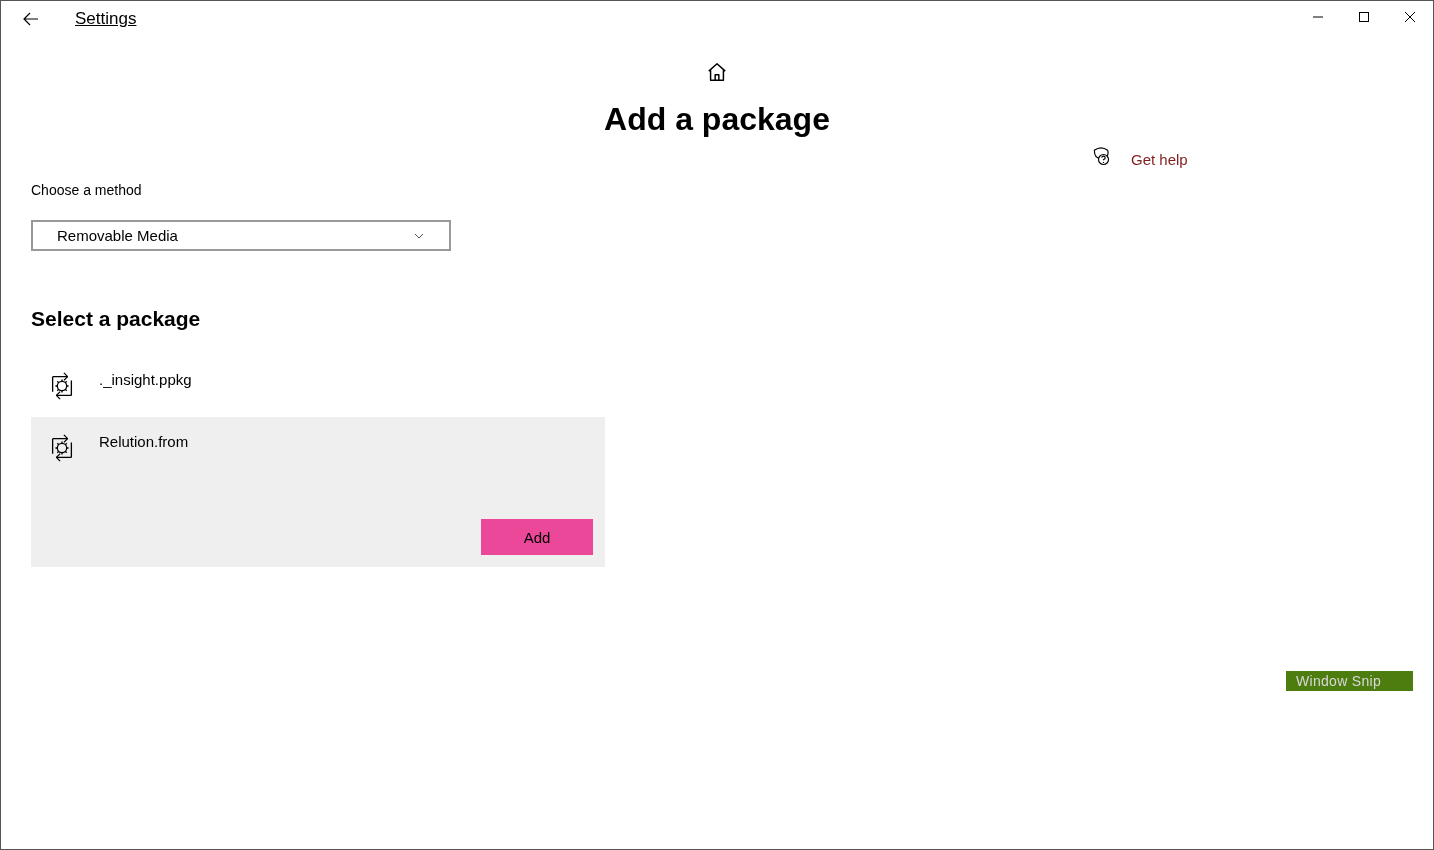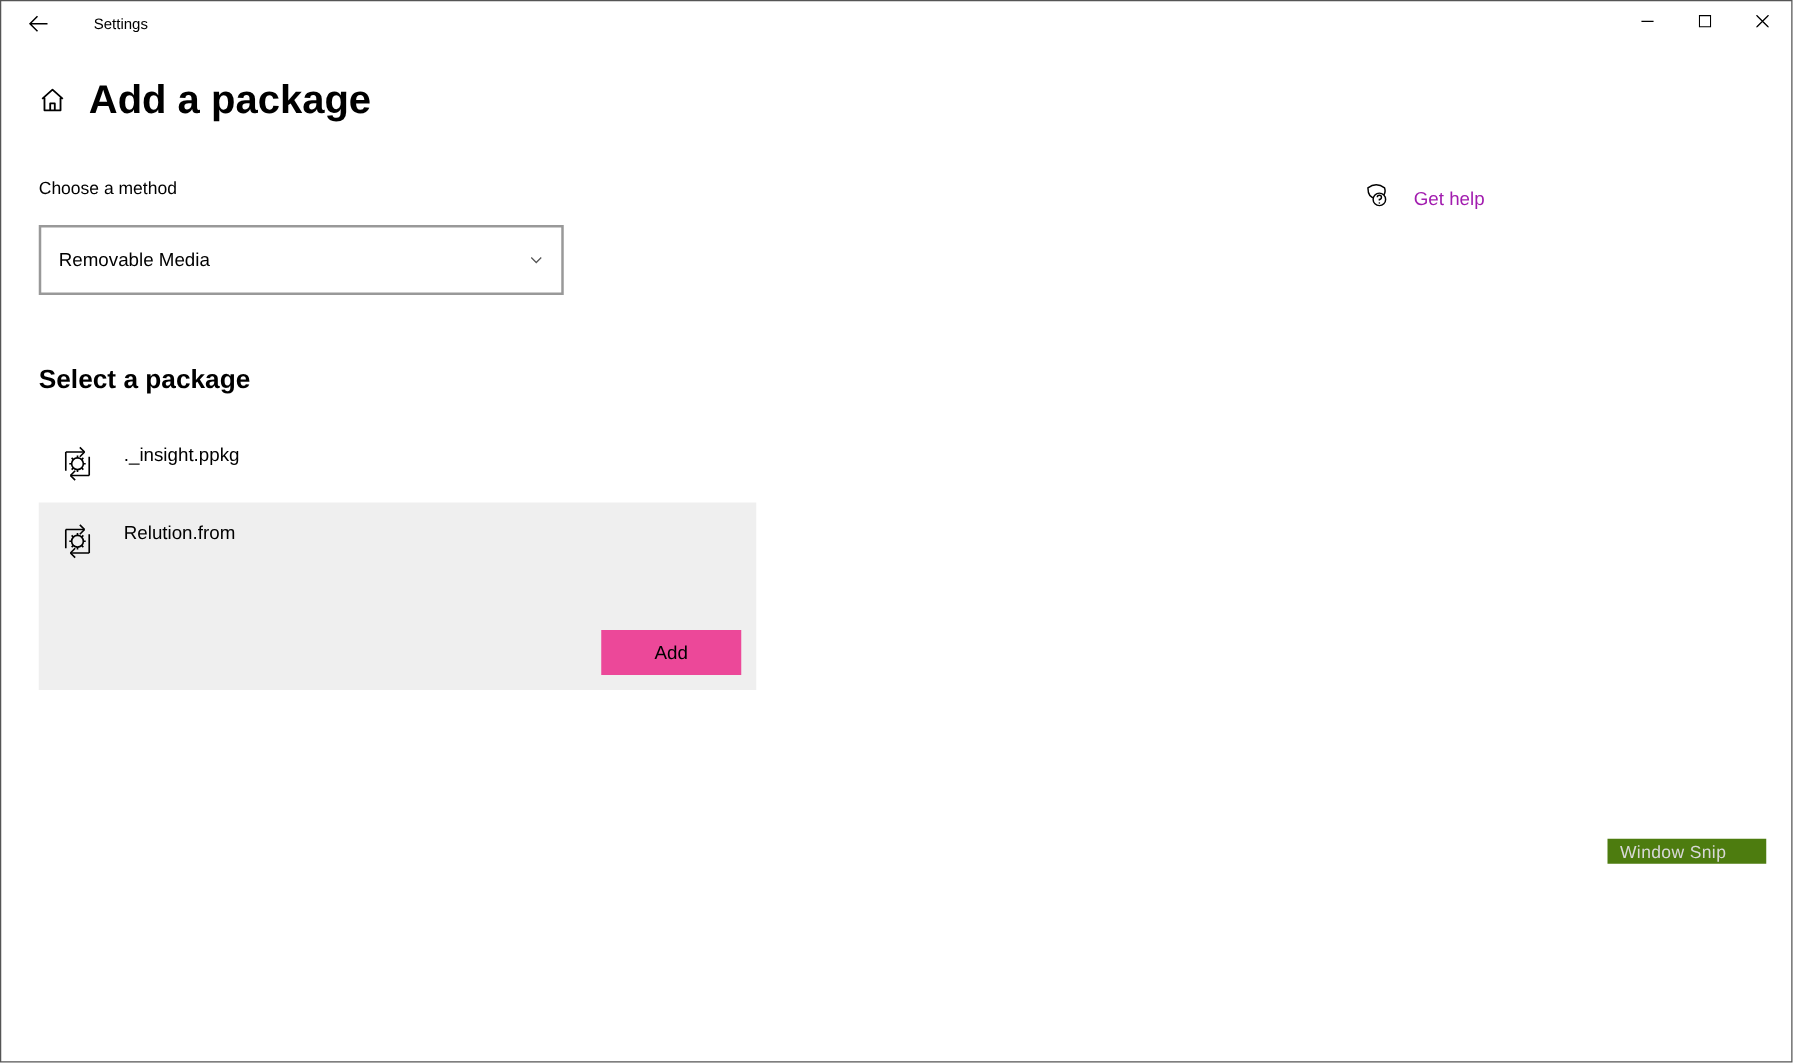--- a/index.html
+++ b/index.html
@@ -21,22 +21,23 @@
     }
     .back-btn {
       width: 40px;
       height: 36px;
       display: flex;
       align-items: center;
       justify-content: center;
       cursor: pointer;
     }
     .titlebar-title {
-      font-size: 12px;
+      font-size: 17px;
       padding-left: 24px;
+      text-decoration: underline;
     }
     .win-controls {
       position: absolute;
       top: 0;
       right: 0;
       display: flex;
     }
     .win-control {
       width: 46px;
       height: 32px;
@@ -46,20 +47,21 @@
       cursor: pointer;
     }
     .content {
       padding: 24px 30px 0 30px;
     }
     .page-header {
       display: flex;
       align-items: center;
       gap: 18px;
       margin-bottom: 36px;
+      flex-direction: column;
     }
     .home-icon {
       display: flex;
       align-items: center;
     }
     .page-title {
       font-size: 32px;
       font-weight: 600;
     }
     .section-header {
@@ -67,26 +69,26 @@
       font-weight: 400;
       margin-bottom: 22px;
       margin-top: 44px;
     }
     .field-label {
       font-size: 15px;
       margin-bottom: 8px;
     }
     .dropdown {
       width: 420px;
-      height: 56px;
+      height: 31px;
       border: 2px solid #999;
       display: flex;
       align-items: center;
       justify-content: space-between;
-      padding: 0 14px;
+      padding: 0 24px;
       cursor: pointer;
       font-size: 15px;
       margin-bottom: 56px;
       background: #fff;
     }
     .chevron-down {
       display: flex;
     }
     .package-list {
       width: 574px;
@@ -126,21 +128,21 @@
     }
     .help-section {
       position: absolute;
       top: 146px;
       left: 1090px;
       display: flex;
       align-items: center;
       gap: 20px;
     }
     .help-link {
-      color: #a21caf;
+      color: #7f1d1d;
       font-size: 15px;
       cursor: pointer;
     }
     .window-snip {
       position: absolute;
       bottom: 158px;
       right: 20px;
       color: #d8d8d8;
       font-size: 14px;
       padding: 2px 32px 2px 10px;

